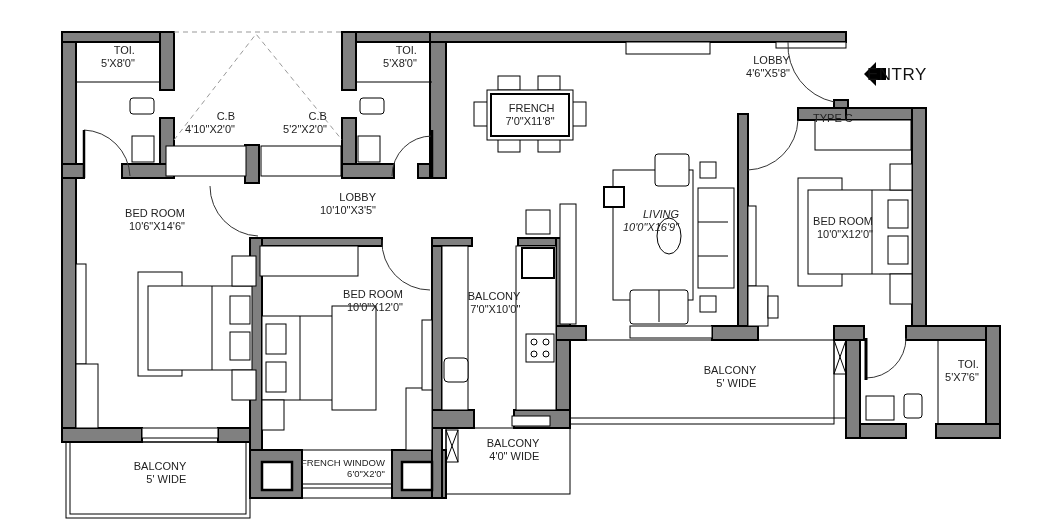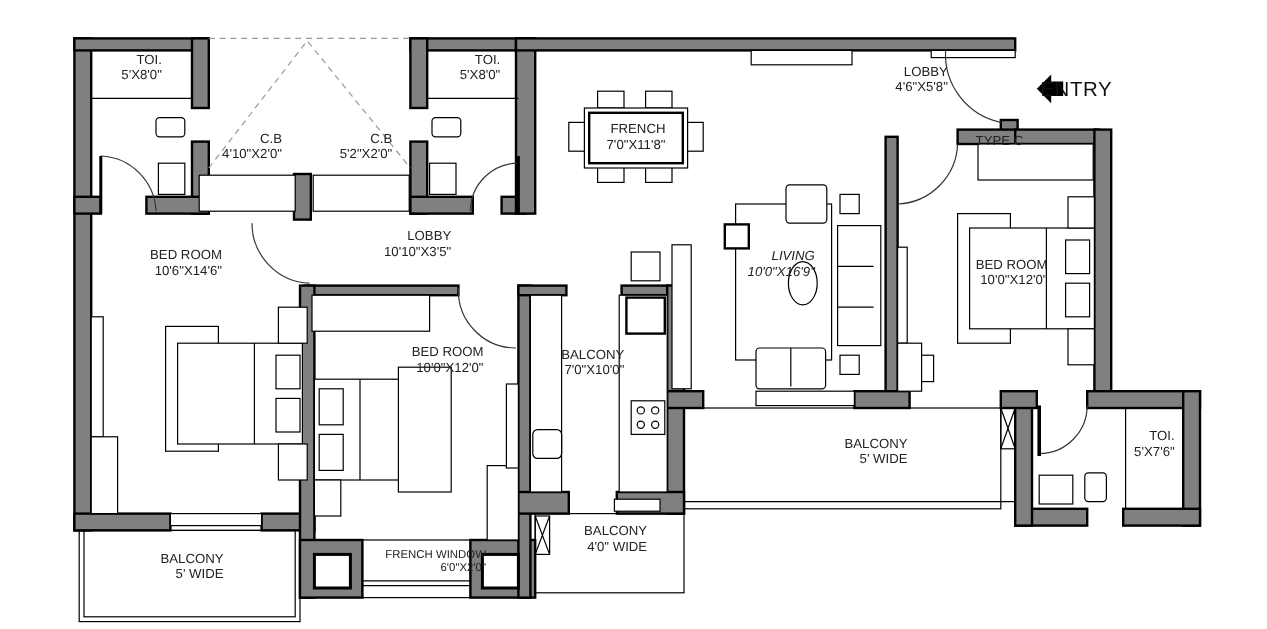--- a/index.html
+++ b/index.html
@@ -268,20 +268,20 @@
   <span>5' WIDE</span>
 </div>
 <div class="label" style="left:962px;top:358px;">
   <span>TOI.</span>
   <span>5'X7'6"</span>
 </div>
 <div class="label" style="left:160px;top:460px;">
   <span>BALCONY</span>
   <span>5' WIDE</span>
 </div>
-<div class="label" style="left:363px;top:457px;font-size:9.5px;line-height:11px;">
+<div class="label" style="left:343px;top:457px;font-size:9.5px;line-height:11px;">
   <span>FRENCH WINDOW</span>
   <span>6'0"X2'0"</span>
 </div>
 <div class="label" style="left:513px;top:437px;">
   <span>BALCONY</span>
   <span>4'0" WIDE</span>
 </div>
 
 </body></html>

